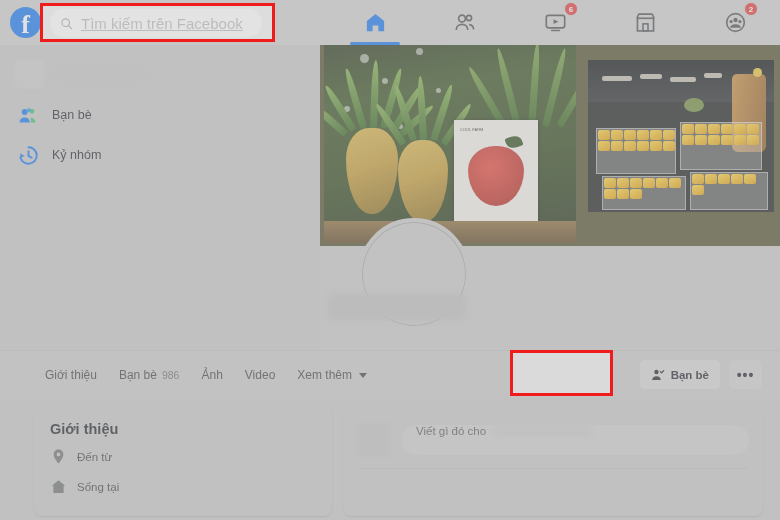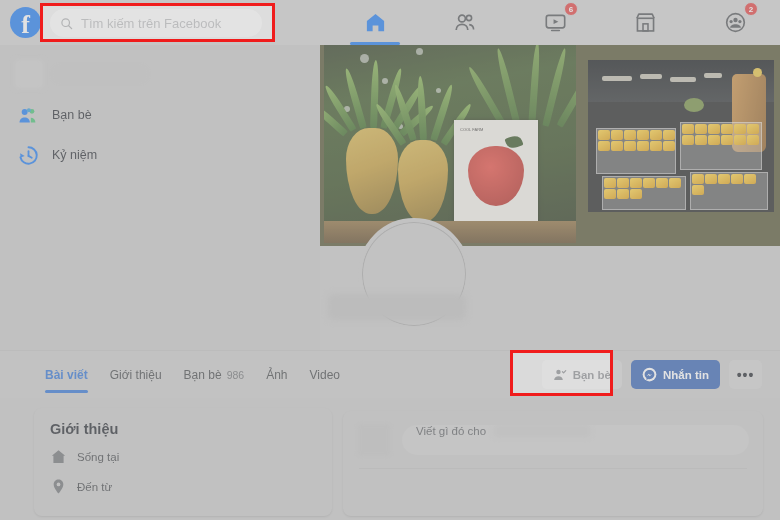--- a/index.html
+++ b/index.html
@@ -28,21 +28,21 @@
     border-radius: 50%; background: #1877f2;
     display: flex; align-items: flex-end; justify-content: center;
     color: #fff; font-size: 26px; font-weight: bold; line-height: 0.95;
     font-family: "Liberation Serif", serif;
   }
   .searchbox {
     position: absolute; left: 50px; top: 9px; width: 212px; height: 28px;
     background: #e2e2e2; border-radius: 15px;
     display: flex; align-items: center; padding: 0 10px; gap: 8px;
   }
-  .searchbox .ph { color: #6f7175; font-size: 13px; }
+  .searchbox .ph { color: #6f7175; font-size: 15px; text-decoration: underline; }
   .navicons {
     position: absolute; left: 330px; top: 0; width: 450px; height: 45px;
     display: flex; align-items: center;
   }
   .navitem {
     position: relative; flex: 1; height: 45px;
     display: flex; align-items: center; justify-content: center;
   }
   .navitem.active::after {
     content: ""; position: absolute; bottom: 0; left: 22%; width: 56%;
@@ -371,87 +371,80 @@
 
     <div class="side-item">
       <span class="side-ic">
         <svg width="23" height="23" viewBox="0 0 24 24">
           <path d="M12 3.4a8.6 8.6 0 1 1-8.4 10.4" fill="none" stroke="#1877f2" stroke-width="2" stroke-linecap="round"></path>
           <path d="M3.2 9.6l.6 4.4 4.2-1.6z" fill="#1877f2"></path>
           <line x1="12" y1="7.6" x2="12" y2="12.4" stroke="#1877f2" stroke-width="1.9" stroke-linecap="round"></line>
           <line x1="12" y1="12.4" x2="15.4" y2="14.4" stroke="#1877f2" stroke-width="1.9" stroke-linecap="round"></line>
         </svg>
       </span>
-      <span class="side-label">Kỷ niệm</span>
+      <span class="side-label">Kỷ nhóm</span>
     </div>
 
   </div>
 
   <div class="tabsrow">
     <div class="tabs">
-      <div class="tab active">
-        <span>Bài viết</span>
-      </div>
       <div class="tab">
         <span>Giới thiệu</span>
       </div>
       <div class="tab">
         <span>Bạn bè</span>
         <span class="cnt">986</span>
       </div>
       <div class="tab">
         <span>Ảnh</span>
       </div>
       <div class="tab">
         <span>Video</span>
+      </div>
+      <div class="tab">
+        <span>Xem thêm</span>
+        <span class="caret"></span>
       </div>
     </div>
 
     <div class="actions">
       <div class="btn btn-grey">
         <svg width="14" height="14" viewBox="0 0 24 24">
           <circle cx="9.4" cy="7" r="3.8" fill="#1d2129"></circle>
           <path d="M2 20.6c0-4.2 3.3-6.6 7.4-6.6s7.4 2.4 7.4 6.6z" fill="#1d2129"></path>
           <path d="M16.2 6.4l2 2 3.6-3.8" fill="none" stroke="#1d2129" stroke-width="2.2" stroke-linecap="round" stroke-linejoin="round"></path>
         </svg>
         <span>Bạn bè</span>
       </div>
 
-      <div class="btn btn-blue">
-        <svg width="15" height="15" viewBox="0 0 24 24">
-          <circle cx="12" cy="12" r="11" fill="#ffffff"></circle>
-          <path d="M12 4.6c-4.4 0-7.8 3.2-7.8 7.4 0 2.3 1.1 4.4 2.9 5.7v3l2.7-1.5c.7.2 1.4.3 2.2.3 4.4 0 7.8-3.2 7.8-7.4S16.4 4.6 12 4.6z" fill="#2d5db2"></path>
-          <path d="M7.2 14.6l3.7-3.9 1.9 2 3.4-2-3.6 3.9-1.9-2z" fill="#ffffff"></path>
-        </svg>
-        <span>Nhắn tin</span>
-      </div>
 
       <div class="btn btn-dots">
         <span>•••</span>
       </div>
     </div>
   </div>
 
   <div class="card-intro">
     <div class="card-title">Giới thiệu</div>
-
-    <div class="intro-row">
-      <svg width="17" height="17" viewBox="0 0 24 24">
-        <path d="M12 3.2L2.6 11h2.2v10h14.4V11h2.2z" fill="#6b6e72"></path>
-      </svg>
-      <span class="intro-label">Sống tại</span>
-    </div>
 
     <div class="intro-row">
       <svg width="17" height="17" viewBox="0 0 24 24">
         <path d="M12 2.2c-3.8 0-6.8 3-6.8 6.8 0 5 6.8 12.8 6.8 12.8s6.8-7.8 6.8-12.8c0-3.8-3-6.8-6.8-6.8z" fill="#6b6e72"></path>
         <circle cx="12" cy="9" r="2.6" fill="#c7c7c7"></circle>
       </svg>
       <span class="intro-label">Đến từ</span>
     </div>
+
+    <div class="intro-row">
+      <svg width="17" height="17" viewBox="0 0 24 24">
+        <path d="M12 3.2L2.6 11h2.2v10h14.4V11h2.2z" fill="#6b6e72"></path>
+      </svg>
+      <span class="intro-label">Sống tại</span>
+    </div>
   </div>
 
   <div class="card-comp">
     <div class="comp-top">
       <div class="comp-av"></div>
       <div class="comp-input">
         <span class="comp-ph">Viết gì đó cho</span>
         <span class="comp-blur"></span>
       </div>
     </div>

